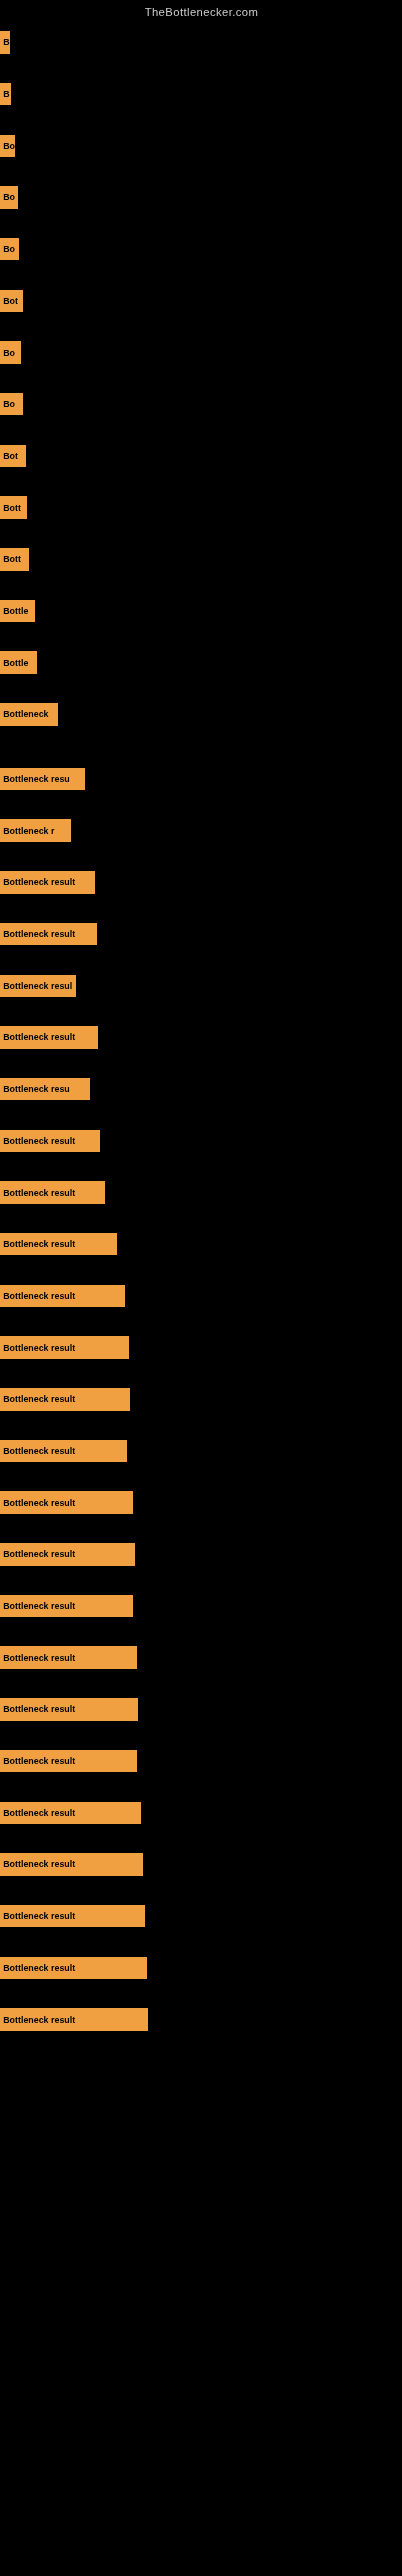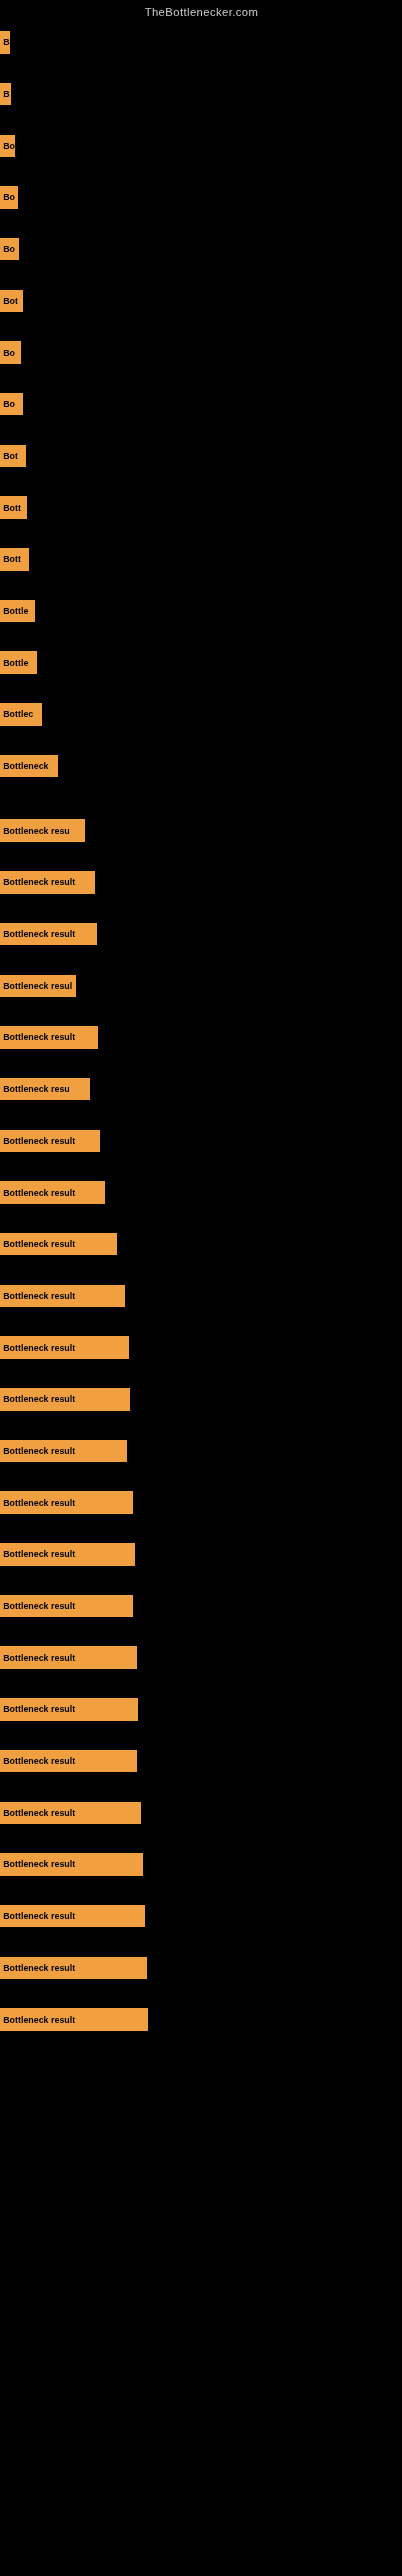--- a/index.html
+++ b/index.html
@@ -110,36 +110,36 @@
     <div class="bar-row" style="margin-bottom: 26px;">
       <div class="bar" style="width: 35px;">
         <span class="bar-label">Bottle</span>
       </div>
     </div>
     <div class="bar-row" style="margin-bottom: 26px;">
       <div class="bar" style="width: 37px;">
         <span class="bar-label">Bottle</span>
       </div>
     </div>
-    <div class="bar-row" style="margin-bottom: 26px;">
-      <div class="bar" style="width: 42px;">
-        <span class="bar-label">Bottlec</span>
-      </div>
-    </div>
     <div class="bar-row" style="margin-bottom: 39px;">
       <div class="bar" style="width: 58px;">
         <span class="bar-label">Bottleneck</span>
       </div>
     </div>
     <div class="bar-row" style="margin-bottom: 26px;">
       <div class="bar" style="width: 85px;">
         <span class="bar-label">Bottleneck resu</span>
       </div>
     </div>
     <div class="bar-row" style="margin-bottom: 26px;">
+      <div class="bar" style="width: 71px;">
+        <span class="bar-label">Bottleneck r</span>
+      </div>
+    </div>
+    <div class="bar-row" style="margin-bottom: 26px;">
       <div class="bar" style="width: 95px;">
         <span class="bar-label">Bottleneck result</span>
       </div>
     </div>
     <div class="bar-row" style="margin-bottom: 26px;">
       <div class="bar" style="width: 97px;">
         <span class="bar-label">Bottleneck result</span>
       </div>
     </div>
     <div class="bar-row" style="margin-bottom: 26px;">

